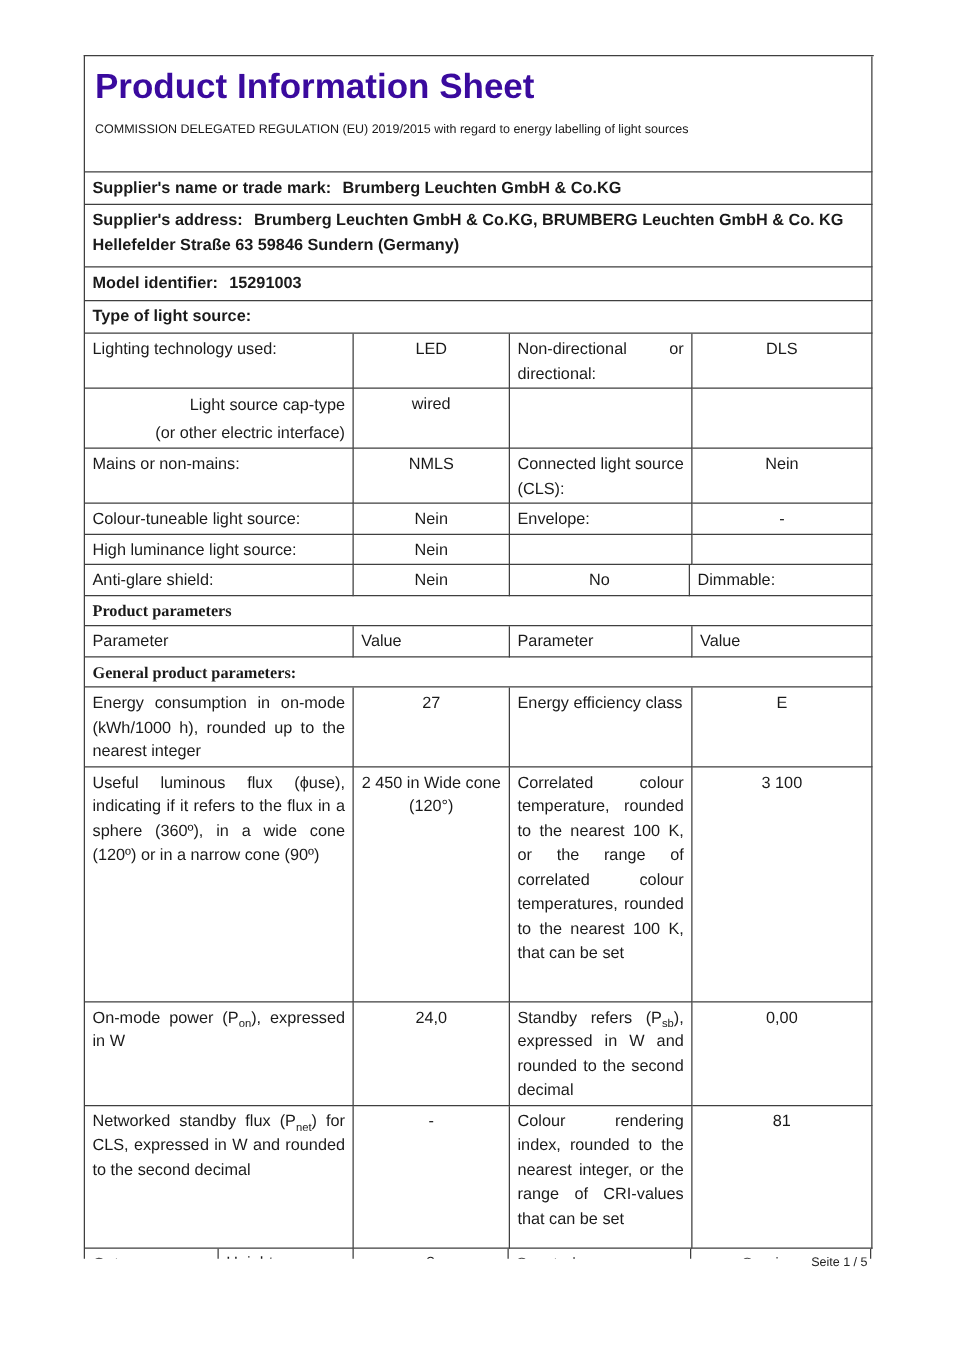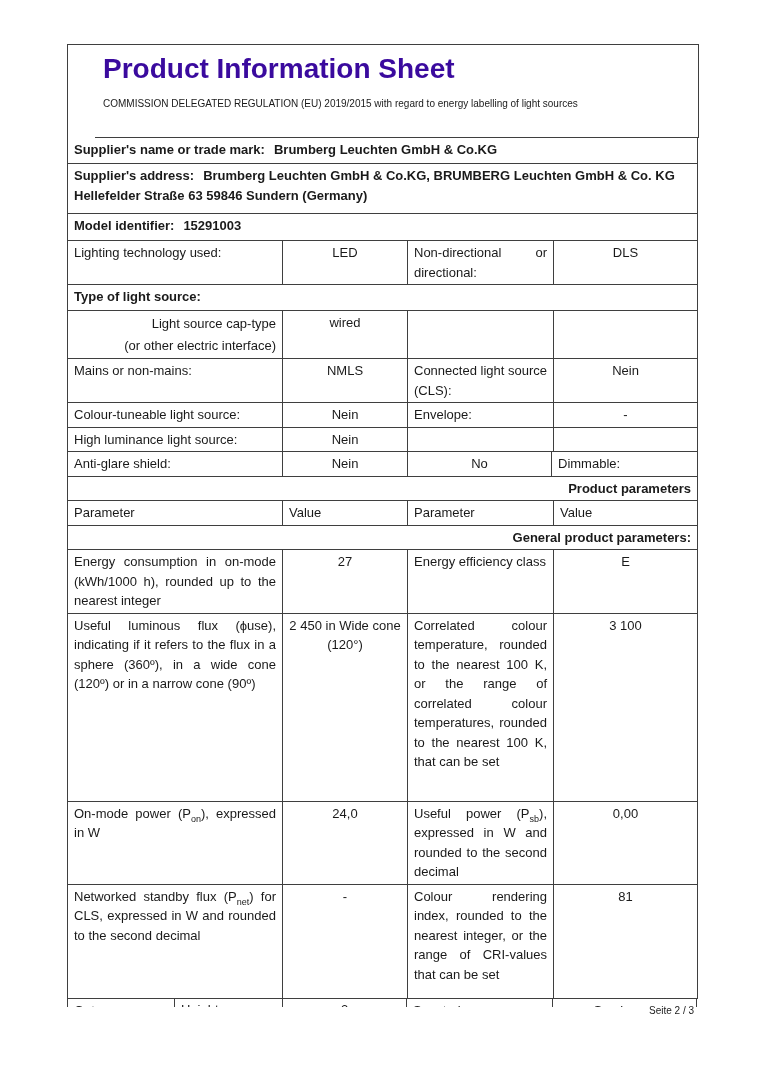--- a/index.html
+++ b/index.html
@@ -18,26 +18,26 @@
   .c {
     box-sizing:border-box; border-right:1px solid var(--bc); border-bottom:1px solid var(--bc);
     padding:2px 6px; font-size:13px; line-height:19.5px; overflow:hidden;
   }
   .c1 { width:215px; }
   .c2 { width:125px; text-align:center; }
   .c3 { width:146px; }
   .c4 { width:144px; text-align:center; }
   .full { width:630px; }
   .just { text-align:justify; }
-  .ctr { text-align:right; }
+  .ctr { text-align:left;font-family:Liberation Serif, serif; }
   .b { font-weight:bold; }
   .nb { border-bottom:none; }
   .prelines { white-space:pre-line; }
   .lh21 { line-height:21.5px;text-align:right; }
-  .hdrcell { padding:6px 8px 4px 8px;margin-left:27px; }
+  .hdrcell { padding:6px 8px 4px 8px; }
   .title { font-size:28px; line-height:36px; font-weight:bold; color:var(--accent); margin-bottom:7px; }
   .reg { font-size:10px; line-height:19px; }
   .lblval .v { margin-left:9px; font-weight:bold; }
   sub { font-size:9px; line-height:0; }
   
   .od-label { width:107px; }
   .od-nested { width:232px; box-sizing:border-box; border-bottom:1px solid var(--bc); }
   .od-r { display:flex; }
   .od-k { box-sizing:border-box; width:108px; border-right:1px solid var(--bc); padding:1px 6px; font-size:13px; line-height:19.5px; height:22px; }
   .od-v { box-sizing:border-box; width:124px; border-right:1px solid var(--bc); padding:1px 6px; font-size:13px; line-height:19.5px; height:22px; text-align:center; }
@@ -69,29 +69,29 @@
       <span class="b">Supplier's address:</span><span class="v">Brumberg Leuchten GmbH &amp; Co.KG, BRUMBERG Leuchten GmbH &amp; Co. KG Hellefelder Straße 63 59846 Sundern (Germany)</span>
     </div>
   </div>
 
   <div class="r" style="min-height:27px">
     <div class="c full lblval">
       <span class="b">Model identifier:</span><span class="v">15291003</span>
     </div>
   </div>
 
+  <div class="r" style="min-height:26px">
+    <div class="c full b">Type of light source:</div>
+  </div>
+
   <div class="r" style="min-height:42px">
     <div class="c c1 just">Lighting technology used:</div>
     <div class="c c2">LED</div>
     <div class="c c3 just">Non-directional or directional:</div>
     <div class="c c4">DLS</div>
-  </div>
-
-  <div class="r" style="min-height:26px">
-    <div class="c full b">Type of light source:</div>
   </div>
 
   <div class="r" style="min-height:44px">
     <div class="c c1 prelines lh21">Light source cap-type
 (or other electric interface)</div>
     <div class="c c2">wired</div>
     <div class="c c3"></div>
     <div class="c c4"></div>
   </div>
 
@@ -148,21 +148,21 @@
   <div class="r" style="min-height:188px">
     <div class="c c1 just">Useful luminous flux (ϕuse), indicating if it refers to the flux in a sphere (360º), in a wide cone (120º) or in a narrow cone (90º)</div>
     <div class="c c2">2 450 in Wide cone (120°)</div>
     <div class="c c3 just">Correlated colour temperature, rounded to the nearest 100 K, or the range of correlated colour temperatures, rounded to the nearest 100 K, that can be set</div>
     <div class="c c4">3 100</div>
   </div>
 
   <div class="r" style="min-height:78px">
     <div class="c c1 just"><span>On-mode power (P</span><sub>on</sub><span>), expressed in W</span></div>
     <div class="c c2">24,0</div>
-    <div class="c c3 just"><span>Useful power (P</span><sub>sb</sub><span>), expressed in W and rounded to the second decimal</span></div>
+    <div class="c c3 just"><span>Standby refers (P</span><sub>sb</sub><span>), expressed in W and rounded to the second decimal</span></div>
     <div class="c c4">0,00</div>
   </div>
 
   <div class="r" style="min-height:114px">
     <div class="c c1 just"><span>Networked standby flux (P</span><sub>net</sub><span>) for CLS, expressed in W and rounded to the second decimal</span></div>
     <div class="c c2">-</div>
     <div class="c c3 just">Colour rendering index, rounded to the nearest integer, or the range of CRI-values that can be set</div>
     <div class="c c4">81</div>
   </div>
 
@@ -175,13 +175,13 @@
       </div>
 
     </div>
     <div class="c c3 just nb">Spectral power distribution in the</div>
     <div class="c c4 nb prelines">See image
 in last page</div>
   </div>
 
 </div>
 
-<div class="footer">Seite 2 / 3</div>
+<div class="footer">Seite 1 / 5</div>
 
 </body></html>

